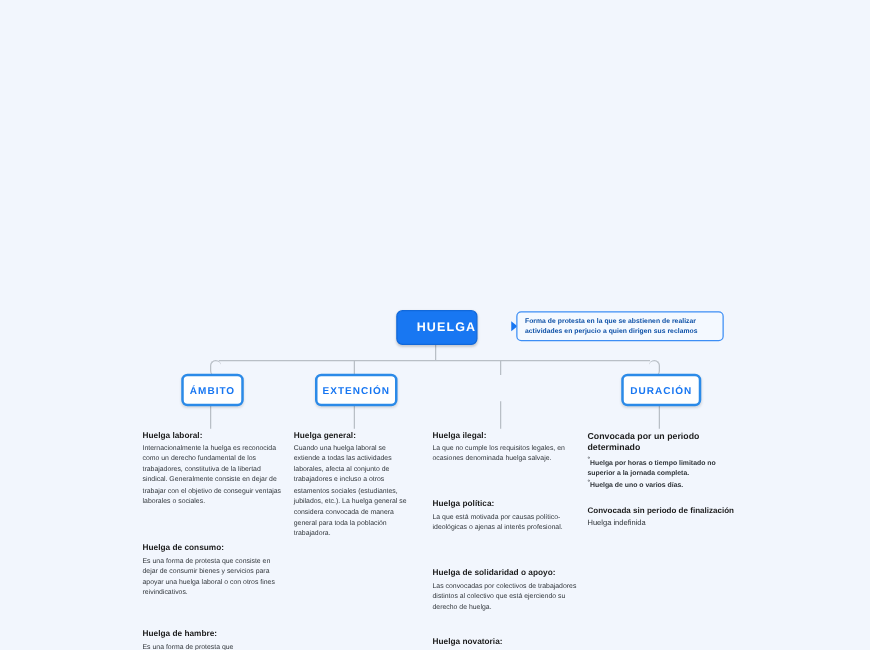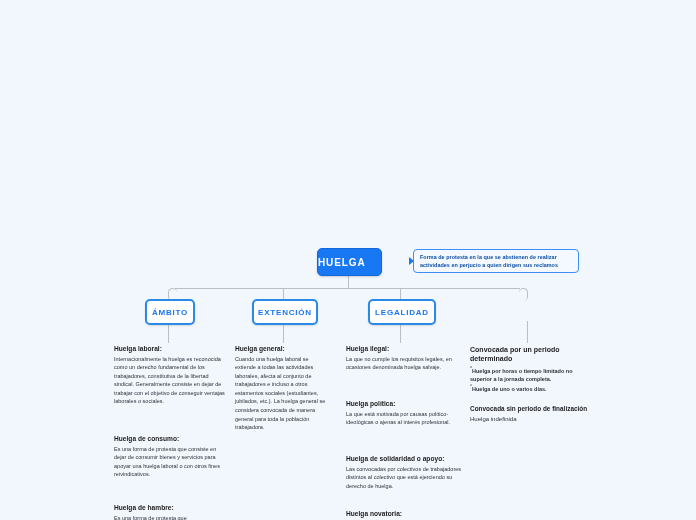--- a/index.html
+++ b/index.html
@@ -39,21 +39,21 @@
     left: 317px;
     top: 248px;
     width: 63px;
     height: 26px;
     background: #1877f2;
     border: 1px solid #1168da;
     border-radius: 5px;
     box-shadow: 0 1px 2px rgba(0,0,0,0.18);
     display: flex;
     align-items: center;
-    justify-content: flex-start;
+    justify-content: flex-end;
   }
   #root-node .label {
     color: #ffffff;
     font-size: 10px;
     font-weight: bold;
     letter-spacing: 0.9px;
   }
 
   
   #root-note {
@@ -174,22 +174,22 @@
   <div id="root-note">
     <span class="note-text">Forma de protesta en la que se abstienen de realizar actividades en perjucio a quien dirigen sus reclamos</span>
   </div>
 
   <div class="cat-node" style="left:145px; width:46px;">
     <span class="label">ÁMBITO</span>
   </div>
   <div class="cat-node" style="left:252px; width:62px;align-items:center;">
     <span class="label">EXTENCIÓN</span>
   </div>
-  <div class="cat-node" style="left:368px; width:64px;">
-    <span class="label">LEGALIDAD</span>
+  <div class="cat-node" style="left:497px; width:60px;">
+    <span class="label">DURACIÓN</span>
   </div>
 
   <div class="leaf" style="left:114px; top:345px; width:112px;">
     <p class="leaf-title">Huelga laboral:</p>
     <p class="leaf-body">Internacionalmente la huelga es reconocida como un derecho fundamental de los trabajadores, constitutiva de la libertad sindical. Generalmente consiste en dejar de trabajar con el objetivo de conseguir ventajas laborales o sociales.</p>
   </div>
 
   <div class="leaf" style="left:114px; top:435px; width:112px;">
     <p class="leaf-title">Huelga de consumo:</p>
     <p class="leaf-body">Es una forma de protesta que consiste en dejar de consumir bienes y servicios para apoyar una huelga laboral o con otros fines reivindicativos.</p>

